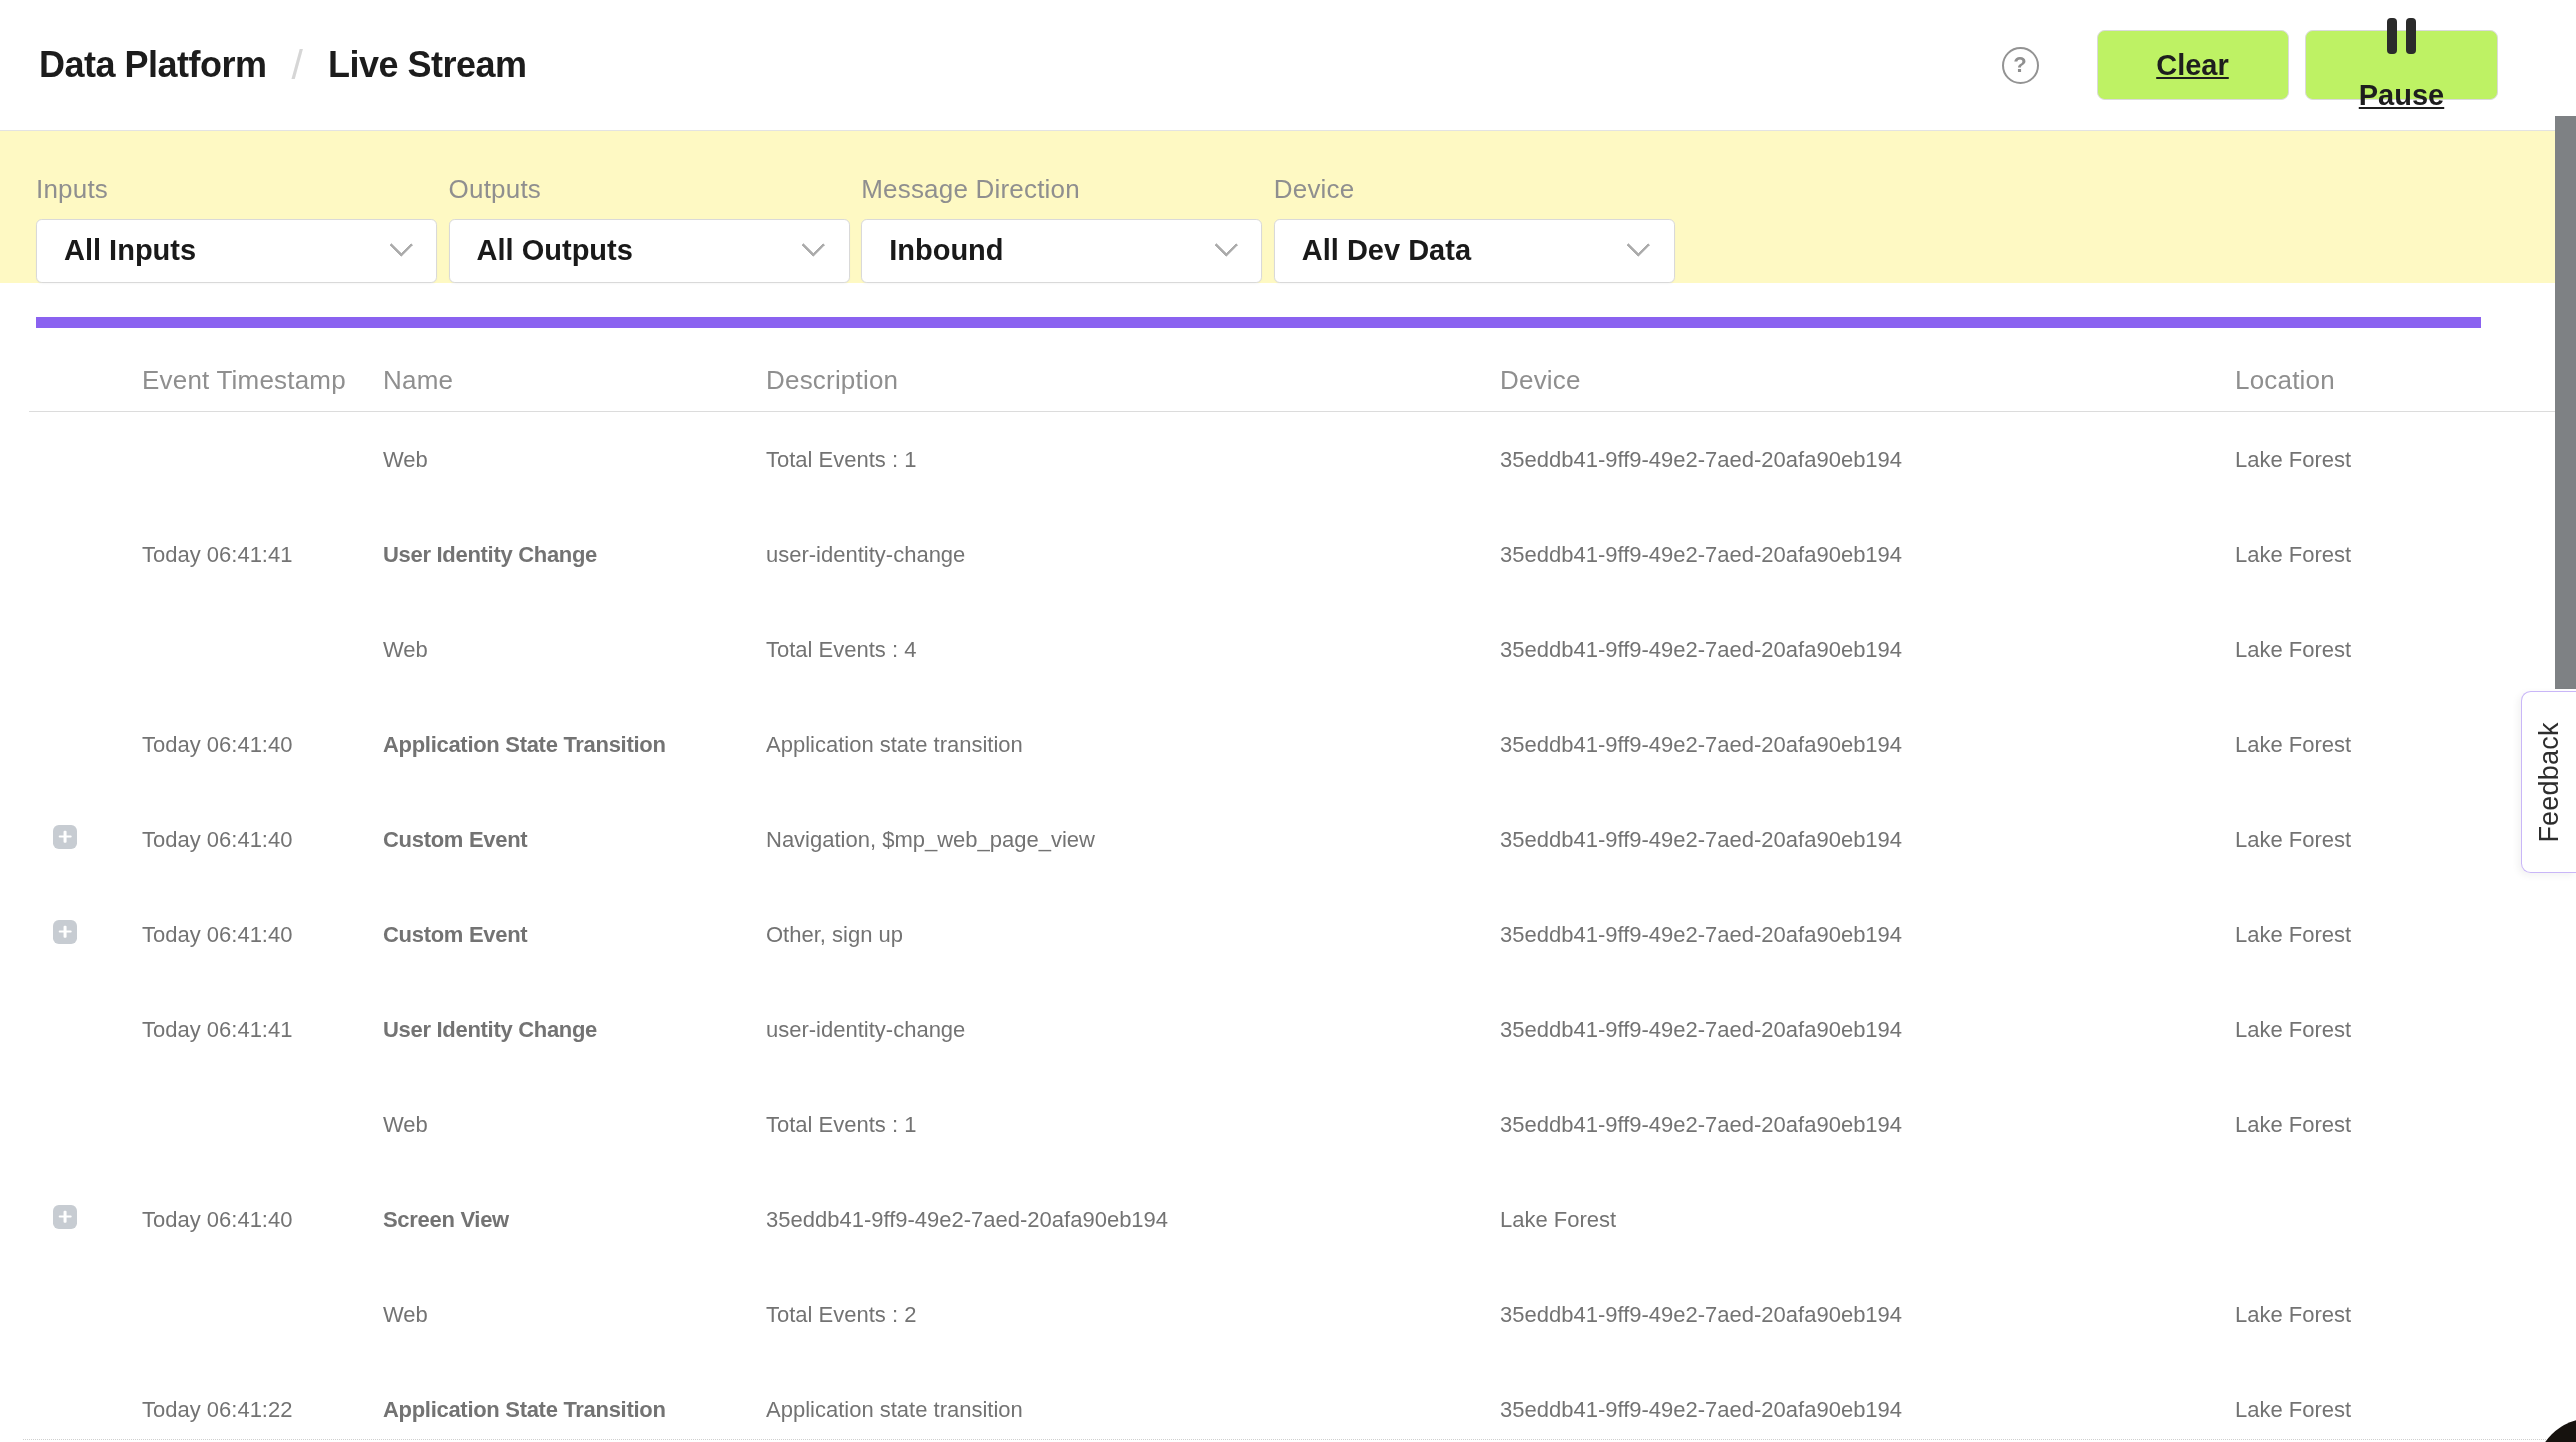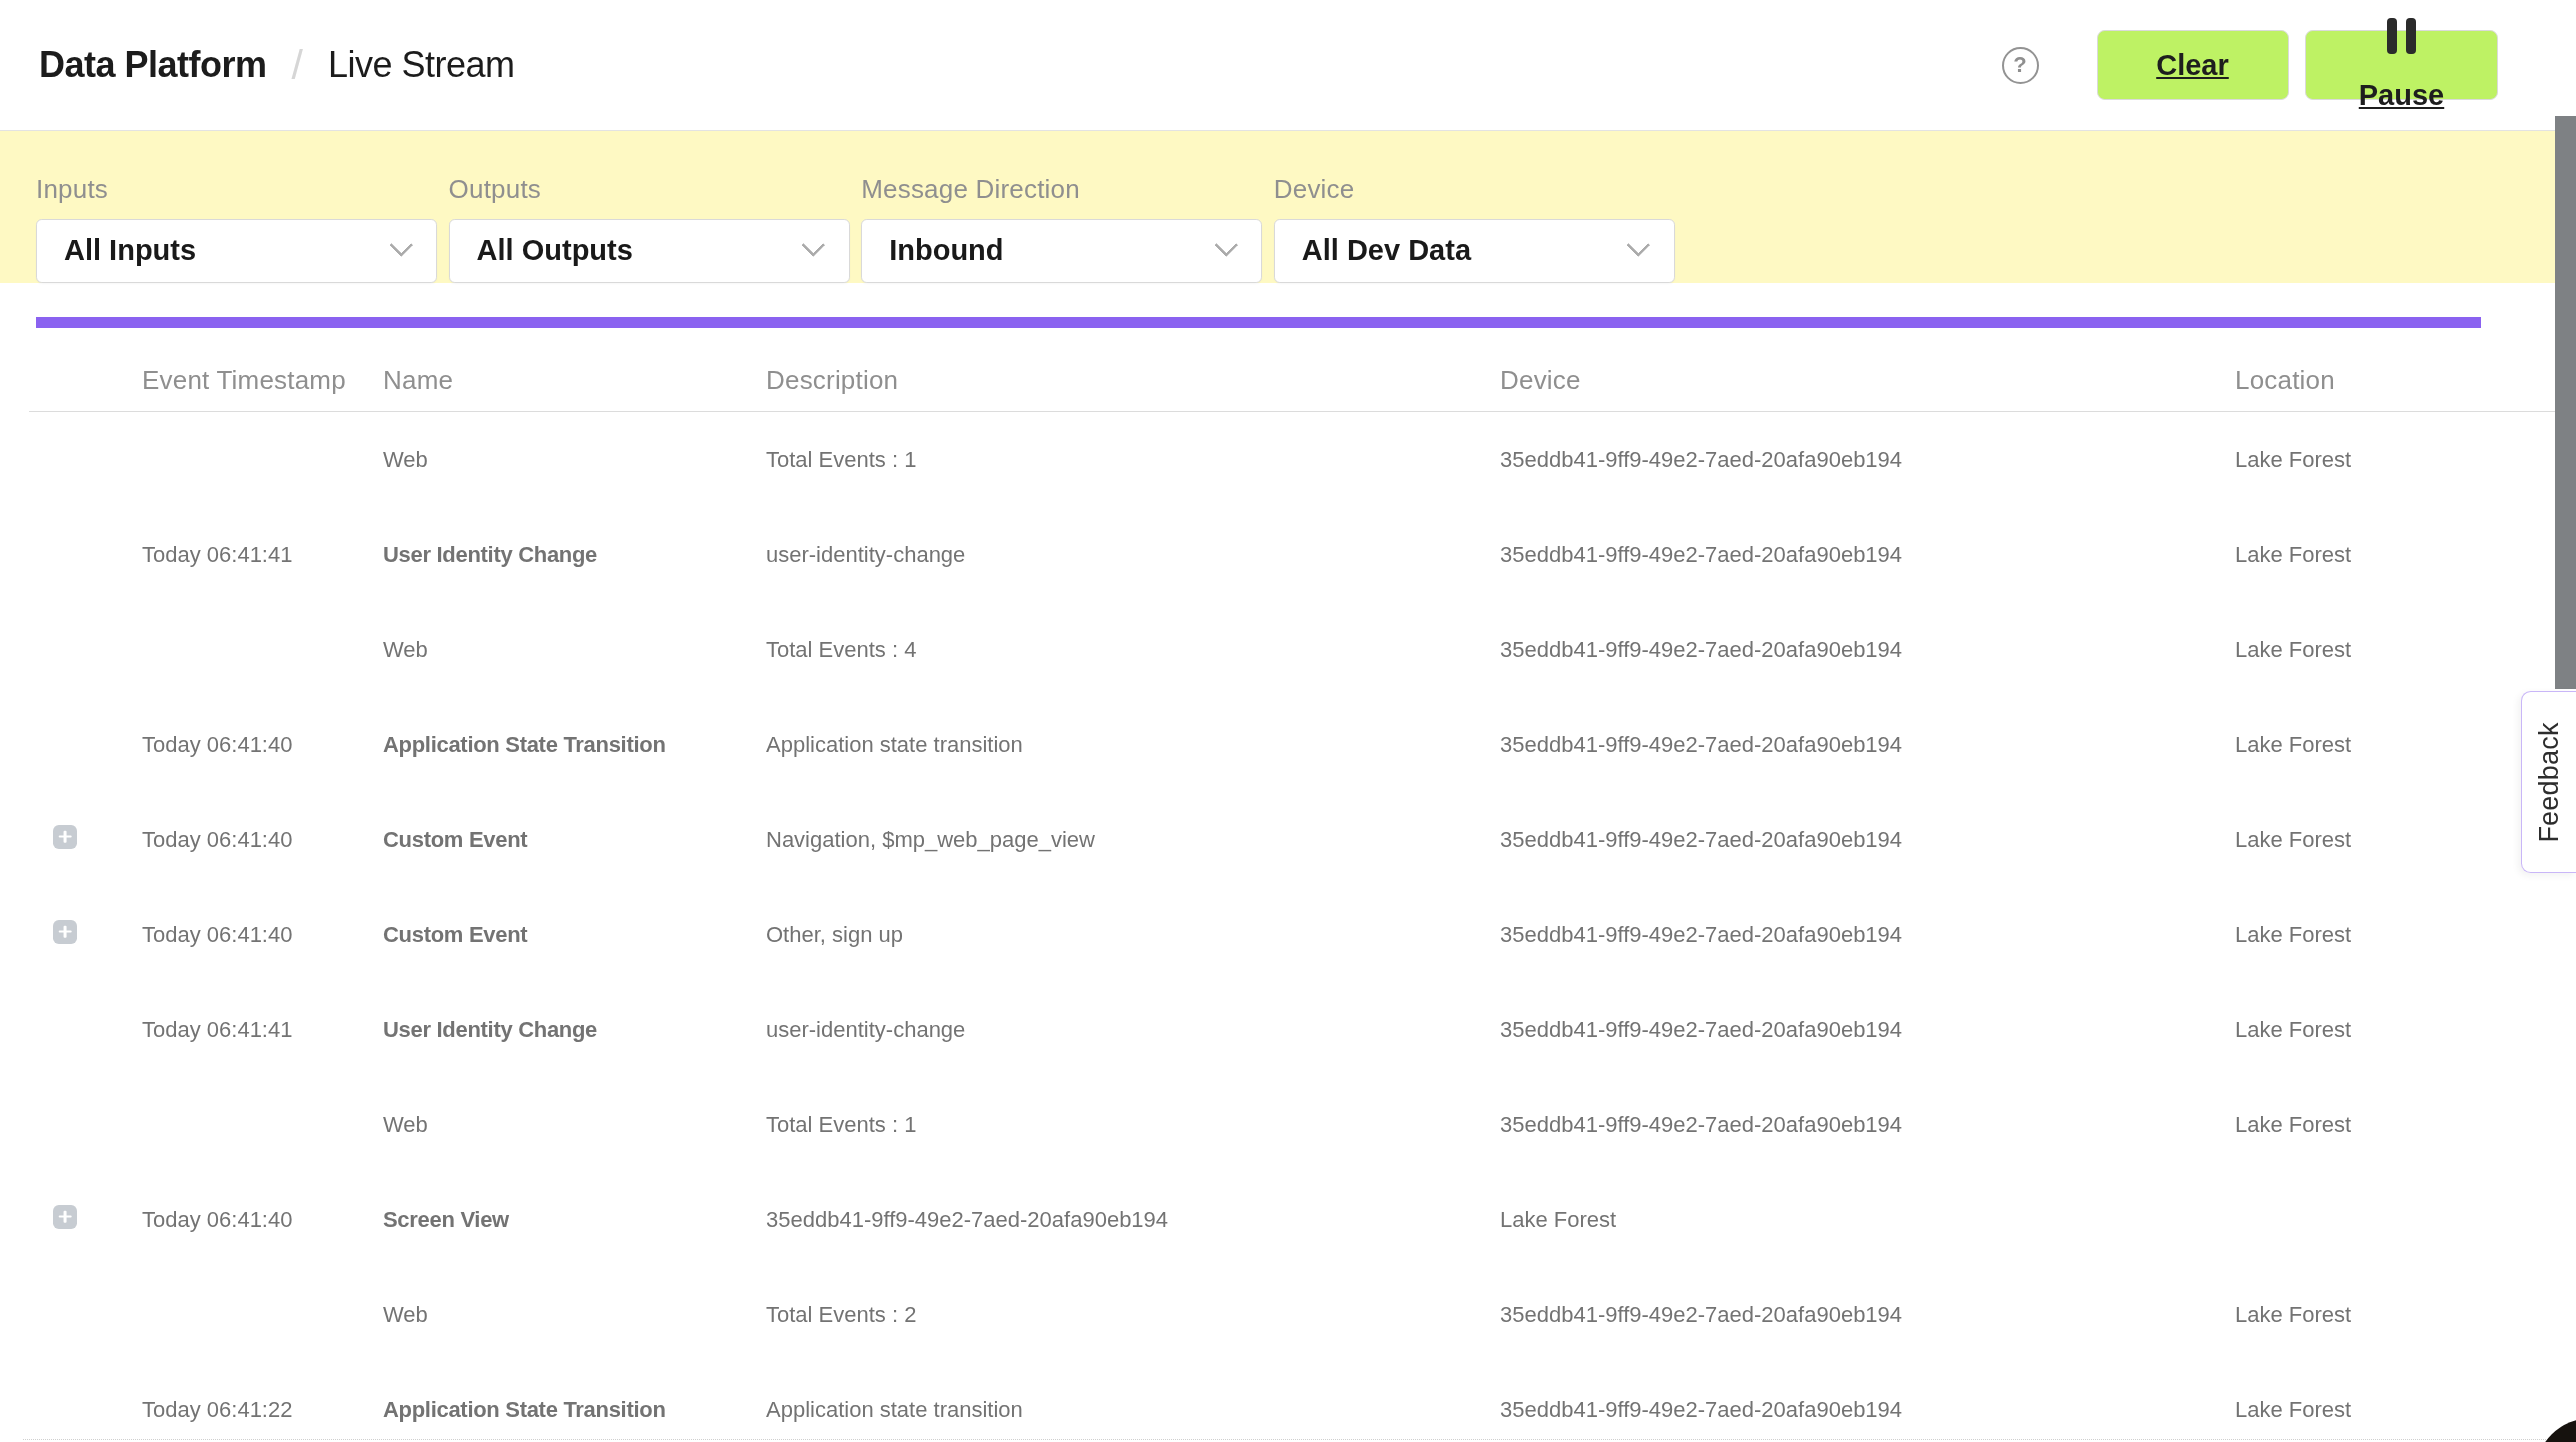--- a/index.html
+++ b/index.html
@@ -12,21 +12,21 @@
   
   .topbar {
     position:absolute; top:0; left:0; width:2576px; height:131px;
     background:#fff; border-bottom:1px solid #e3e3e3;
     display:flex; align-items:center; justify-content:space-between;
     padding:0 78px 0 39px;
   }
   .breadcrumb { display:flex; align-items:center; gap:25px; }
   .crumb-main { font-size:36px; font-weight:700; color:#1c1c1c; letter-spacing:-0.5px; }
   .crumb-sep { font-size:41px; font-weight:300; color:#d6d6d6; }
-  .crumb-page { font-size:36px; font-weight:400; color:#1c1c1c; letter-spacing:-0.5px; }
+  .crumb-page { font-size:36px; font-weight:700; color:#1c1c1c; letter-spacing:-0.5px; }
   .top-actions { display:flex; align-items:center; }
   .help-btn {
     width:37px; height:37px; border-radius:50%; border:2.9px solid #939393;
     background:#fff; color:#8f8f8f; font-size:22px; font-weight:700;
     display:flex; align-items:center; justify-content:center;
     margin-right:58px; cursor:pointer; line-height:1;
   }
   .btn {
     height:70px; background:#bef264; border:1.9px solid #dadada; border-radius:7.8px;
     font-family:"Liberation Sans", sans-serif;

